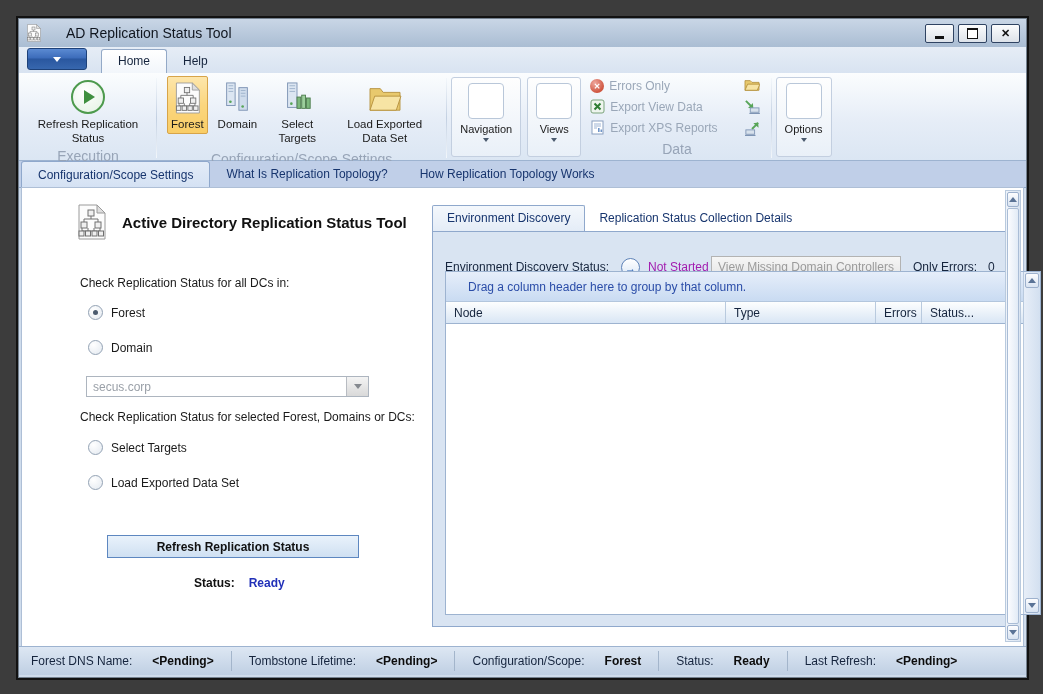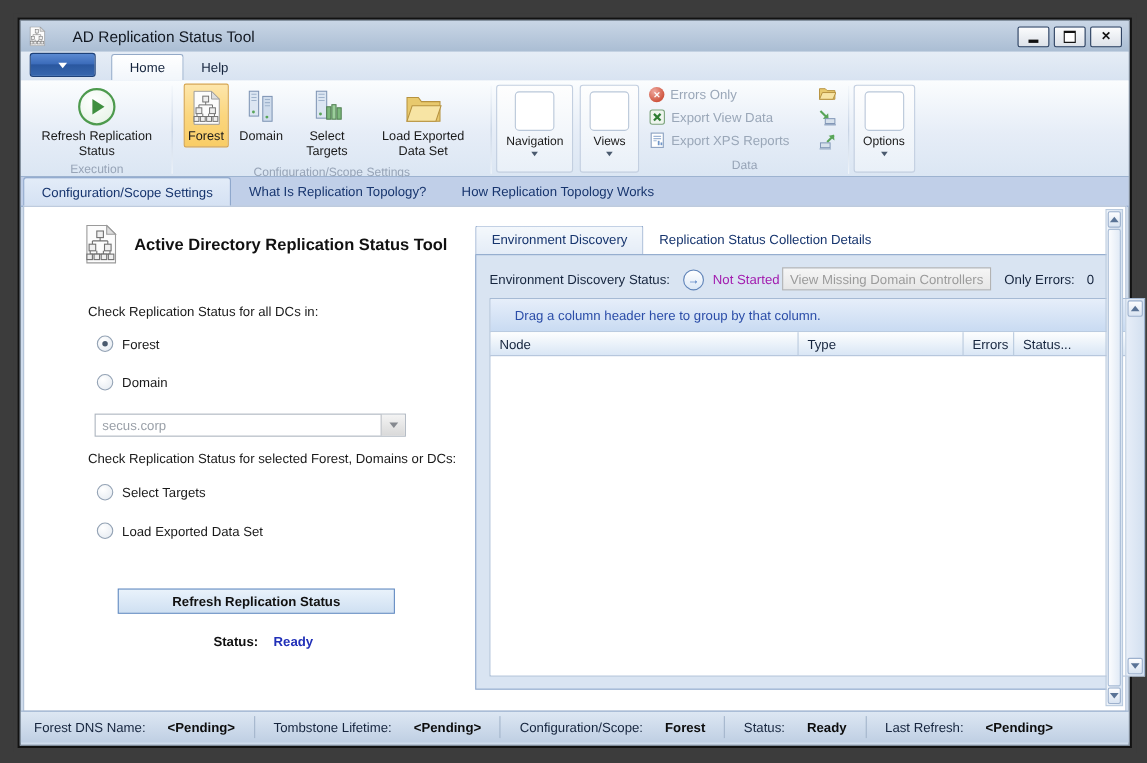--- a/index.html
+++ b/index.html
@@ -26,21 +26,21 @@
   .app-menu-arrow{width:0;height:0;border-left:4px solid transparent;border-right:4px solid transparent;border-top:5px solid #fff;}
   .menu-tab{padding:4px 16px 5px 16px;font-size:12px;color:#15243d;}
   .menu-tab.active{background:linear-gradient(#ffffff,#f2f6fb);border:1px solid #93a9c7;border-bottom:none;
                    border-radius:3px 3px 0 0;}
   
   .ribbon{position:absolute;left:0;top:54px;right:0;height:88px;
           background:linear-gradient(#fbfdfe,#e6edf7 55%,#dbe6f3);border-bottom:1px solid #9db3d0;
           display:flex;align-items:stretch;padding:3px 2px 0 2px;box-sizing:border-box;}
   .rgroup{display:flex;flex-direction:column;padding:0 6px;}
   .rgroup-body{flex:1;display:flex;align-items:flex-start;}
-  .rgroup-label{text-align:center;font-size:11px;color:#97a4b7;padding:2px 0 3px 0;}
+  .rgroup-label{text-align:center;font-size:14px;color:#97a4b7;padding:2px 0 3px 0;}
   .vdiv{width:1px;background:linear-gradient(#f3f7fb,#c3d0e2,#f3f7fb);margin:2px 1px;}
   .big-btn{width:122px;display:flex;flex-direction:column;align-items:center;gap:3px;padding-top:4px;}
   .big-btn-label{text-align:center;font-size:11.5px;line-height:1.25;color:#1a1a1a;}
   .play-circle{width:30px;height:30px;border-radius:50%;border:2px solid #4d9a4d;
                background:radial-gradient(circle at 40% 32%,#ffffff,#e2f1e2);display:flex;align-items:center;justify-content:center;}
   .play-tri{width:0;height:0;border-left:11px solid #3f8f3f;border-top:7px solid transparent;border-bottom:7px solid transparent;margin-left:3px;}
   .cfg-btn{display:flex;flex-direction:column;align-items:center;margin:0 3px;padding:2px 3px;border:1px solid transparent;border-radius:2px;}
   .cfg-btn .ic{height:38px;display:flex;align-items:center;}
   .cfg-btn .lbl{font-size:11.5px;text-align:center;line-height:1.25;color:#1a1a1a;}
   .cfg-btn.selected{background:linear-gradient(#fde6ab,#fbd67e 50%,#f9cd66);border:1px solid #d7a449;}
@@ -76,21 +76,21 @@
                font-weight:bold;color:#111;}
   .status-line{position:absolute;left:172px;top:388px;display:flex;gap:14px;}
   .status-line .lab{font-weight:bold;color:#111;}
   .status-line .val{font-weight:bold;color:#2130b8;}
   
   .rp-tabs{position:absolute;left:410px;top:14px;display:flex;align-items:flex-end;height:29px;}
   .rp-tab{padding:5px 14px 6px 14px;font-size:12px;color:#17356e;white-space:nowrap;}
   .rp-tab.active{background:linear-gradient(#f4f8fc,#e4ecf7);border:1px solid #8fa8cc;border-bottom:none;border-radius:2px 2px 0 0;}
   .rp-panel{position:absolute;left:410px;top:43px;width:577px;height:396px;background:#d9e4f2;
             border:1px solid #8fa8cc;box-sizing:border-box;}
-  .rp-statusrow{position:relative;height:24px;margin:11px 12px 0 12px;text-align:right;}
+  .rp-statusrow{position:relative;height:24px;margin:24px 12px 0 12px;text-align:right;}
   .rp-statusrow .lab{position:absolute;left:0;top:4px;color:#15243d;white-space:nowrap;}
   .go-icon{position:absolute;left:176px;top:2px;width:17px;height:17px;border-radius:50%;border:1px solid #5f83b8;
            background:linear-gradient(#ffffff,#dce8f6);color:#2f64b4;font-weight:bold;font-size:11px;
            display:flex;align-items:center;justify-content:center;}
   .rp-statusrow .val{position:absolute;left:203px;top:4px;color:#a21caf;white-space:nowrap;}
   .disabled-btn{position:absolute;left:266px;top:0px;width:190px;height:21px;border:1px solid #b3b3b3;
                 background:linear-gradient(#f6f6f6,#e6e6e6);color:#9b9b9b;display:flex;align-items:center;justify-content:center;
                 font-size:12px;white-space:nowrap;box-sizing:border-box;}
   .tot-lab{position:absolute;left:468px;top:4px;color:#15243d;white-space:nowrap;}
   .tot-val{position:absolute;left:543px;top:4px;color:#15243d;}

